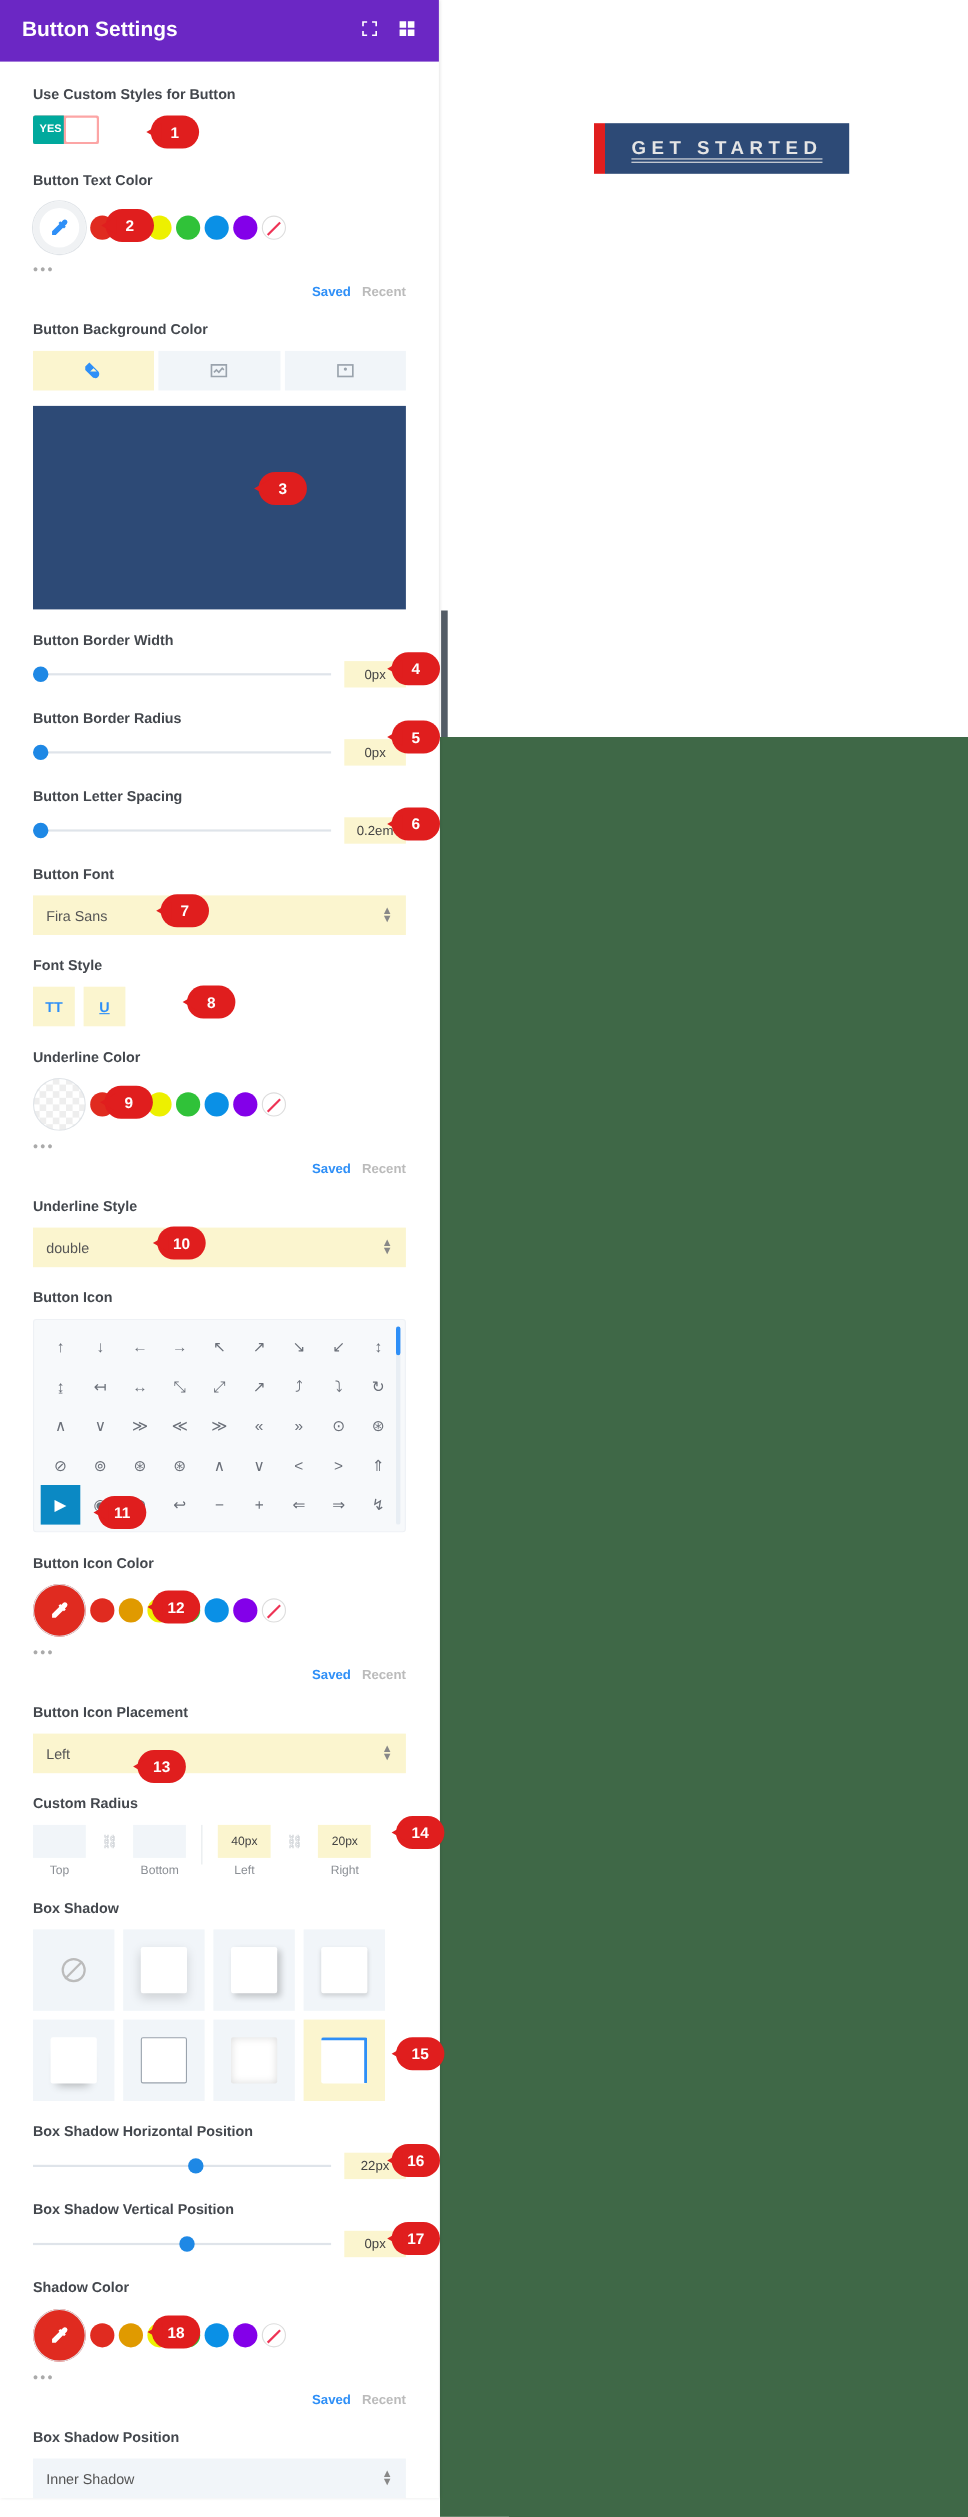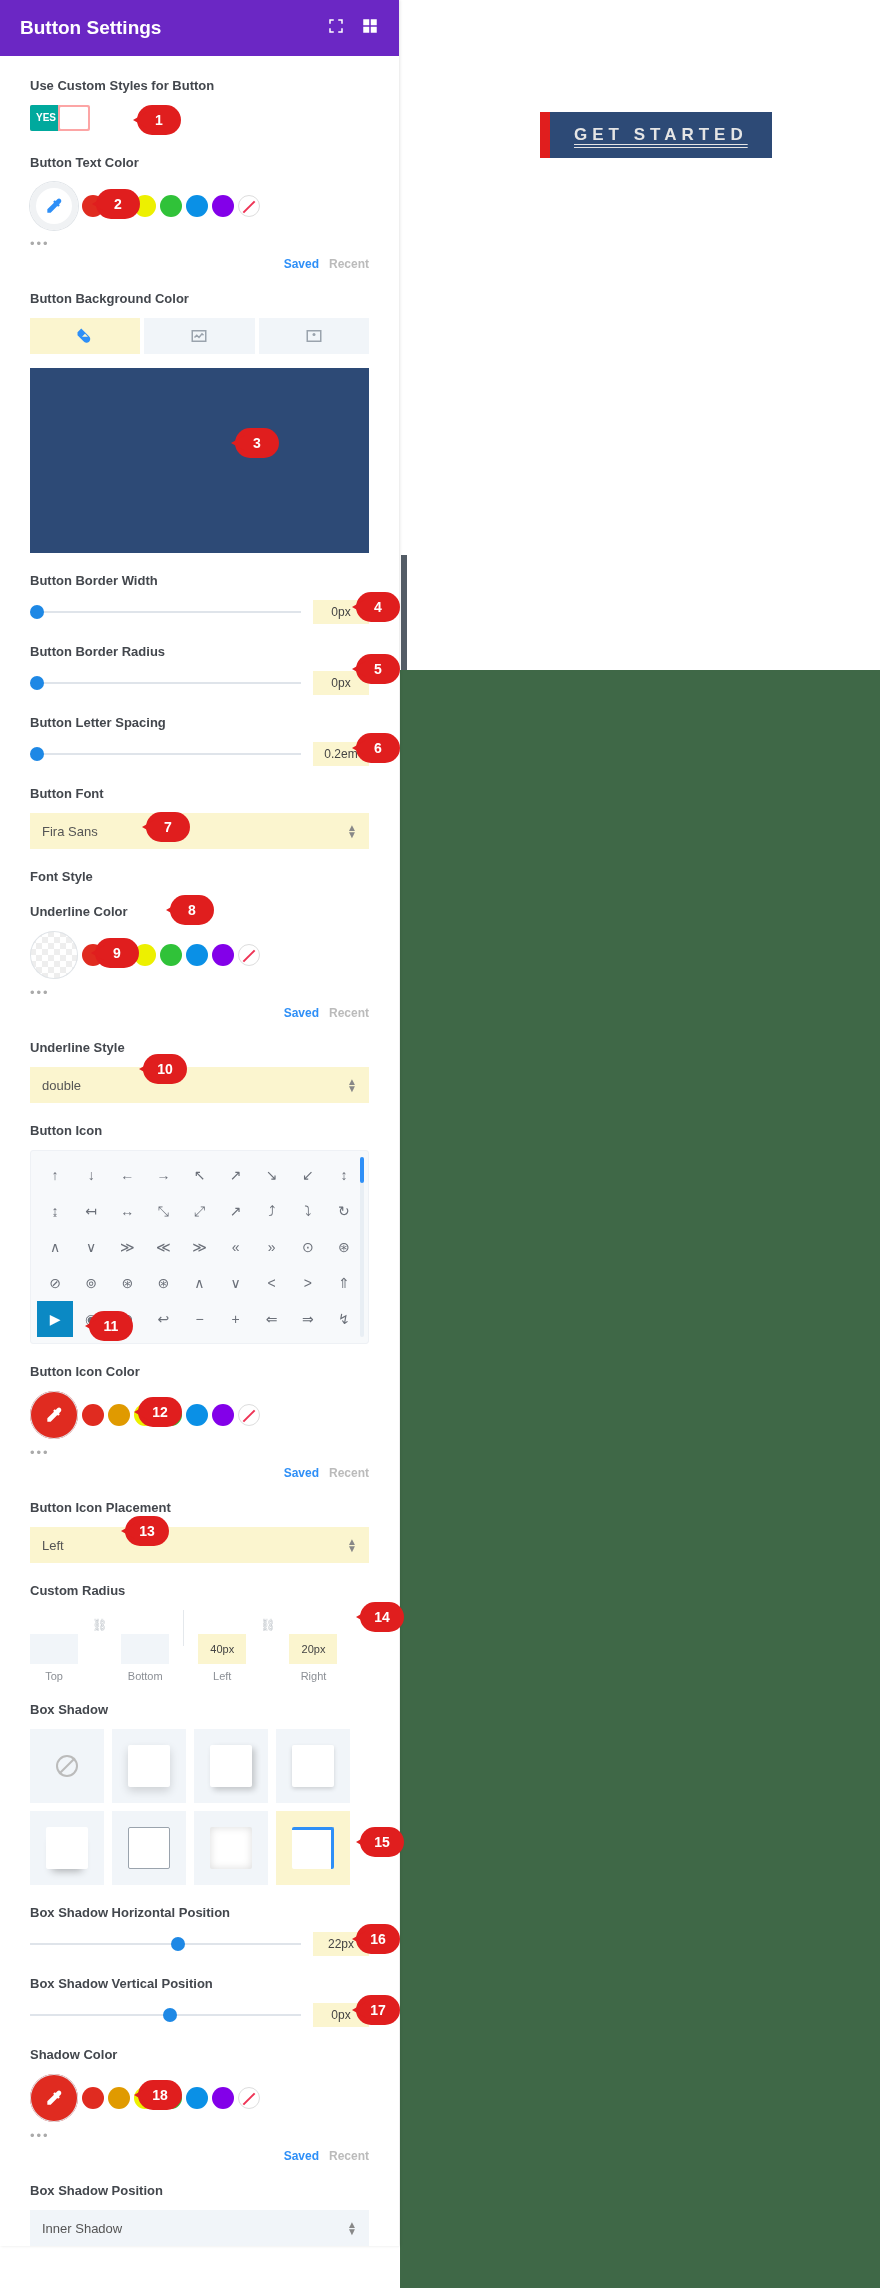--- a/index.html
+++ b/index.html
@@ -45,21 +45,21 @@
   .font-style{display:flex;gap:8px;}
   .fs-btn{width:38px;height:36px;background:#fbf5cf;display:flex;align-items:center;justify-content:center;font-size:13px;color:#2e8ff7;font-weight:600;}
   .icon-grid{background:#f7f9fb;border:1px solid #eef1f5;border-radius:3px;padding:6px;position:relative;}
   .ig-row{display:flex;}
   .ig-cell{flex:1;height:36px;display:flex;align-items:center;justify-content:center;color:#6b7079;font-size:14px;}
   .ig-cell.sel{background:#0b89c4;color:#fff;}
   .ig-scroll{position:absolute;right:4px;top:6px;bottom:6px;width:4px;background:#e8eef4;border-radius:3px;}
   .ig-scroll-thumb{position:absolute;top:0;width:100%;height:26px;background:#2e8ff7;border-radius:3px;}
   .padding-grid{display:flex;gap:14px;align-items:flex-start;}
   .pad-col{display:flex;flex-direction:column;align-items:center;gap:6px;}
-  .pad-in{width:48px;height:30px;background:#f1f5f9;margin-top:24px;}
+  .pad-in{width:48px;height:30px;background:#f1f5f9;}
   .pad-in.hl{background:#fbf5cf;display:flex;align-items:center;justify-content:center;font-size:11px;color:#444;}
   .pad-lbl{font-size:11px;color:#8b8f95;}
   .link-ic{font-size:12px;color:#b8bec4;padding-top:8px;}
   .sep{width:1px;height:36px;background:#e4e8ec;}
   .shadow-grid{display:flex;flex-wrap:wrap;gap:8px;}
   .sh-cell{width:74px;height:74px;background:#f1f5f9;display:flex;align-items:center;justify-content:center;}
   .sh-cell.sel{background:#fbf5cf;}
   .sh-box{width:42px;height:42px;background:#fff;border-radius:2px;}
   .callout{position:absolute;width:44px;height:30px;background:#e01e1e;border-radius:15px 15px 15px 15px;color:#fff;font-size:14px;font-weight:600;display:flex;align-items:center;justify-content:center;z-index:10;}
   .callout::before{content:"";position:absolute;left:-12px;top:50%;transform:translateY(-50%);border:8px solid transparent;border-right:14px solid #e01e1e;}
@@ -192,20 +192,24 @@
       <div class="label">Button Font</div>
       <div class="select hl">
         <span>Fira Sans</span>
         <span class="arrows">▲<br>▼</span>
       </div>
       <div class="callout" style="left:116px;top:26px">7</div>
     </div>
 
     <div class="row">
       <div class="label">Font Style</div>
+      <div class="font-style">
+        <div class="fs-btn">TT</div>
+        <div class="fs-btn" style="text-decoration:underline">U</div>
+      </div>
       <div class="callout" style="left:140px;top:26px">8</div>
     </div>
 
     <div class="row">
       <div class="label">Underline Color</div>
       <div class="swatches">
         <div class="big-sw checker"></div>
         <div class="small-sw" style="background:#e02b20"></div>
         <div class="small-sw" style="background:#e09a00"></div>
         <div class="small-sw" style="background:#edf000"></div>
@@ -218,21 +222,21 @@
       <div class="tabs"><span class="active">Saved</span><span>Recent</span></div>
       <div class="callout" style="left:65px;top:34px">9</div>
     </div>
 
     <div class="row">
       <div class="label">Underline Style</div>
       <div class="select hl">
         <span>double</span>
         <span class="arrows">▲<br>▼</span>
       </div>
-      <div class="callout" style="left:113px;top:14px">10</div>
+      <div class="callout" style="left:113px;top:26px">10</div>
     </div>
 
     <div class="row">
       <div class="label">Button Icon</div>
       <div class="icon-grid">
         <div class="ig-scroll">
             <div class="ig-scroll-thumb"></div>
           </div>
         <div id="igrid">
             <div class="ig-row">
@@ -315,21 +319,21 @@
       <div class="tabs"><span class="active">Saved</span><span>Recent</span></div>
       <div class="callout" style="left:108px;top:33px">12</div>
     </div>
 
     <div class="row">
       <div class="label">Button Icon Placement</div>
       <div class="select hl">
         <span>Left</span>
         <span class="arrows">▲<br>▼</span>
       </div>
-      <div class="callout" style="left:95px;top:16px">13</div>
+      <div class="callout" style="left:95px;top:42px">13</div>
     </div>
 
     <div class="row">
       <div class="label">Custom Radius</div>
       <div class="padding-grid">
         <div class="pad-col">
             <div class="pad-in"></div>
             <div class="pad-lbl">Top</div>
           </div>
         <div class="link-ic">⛓</div>

